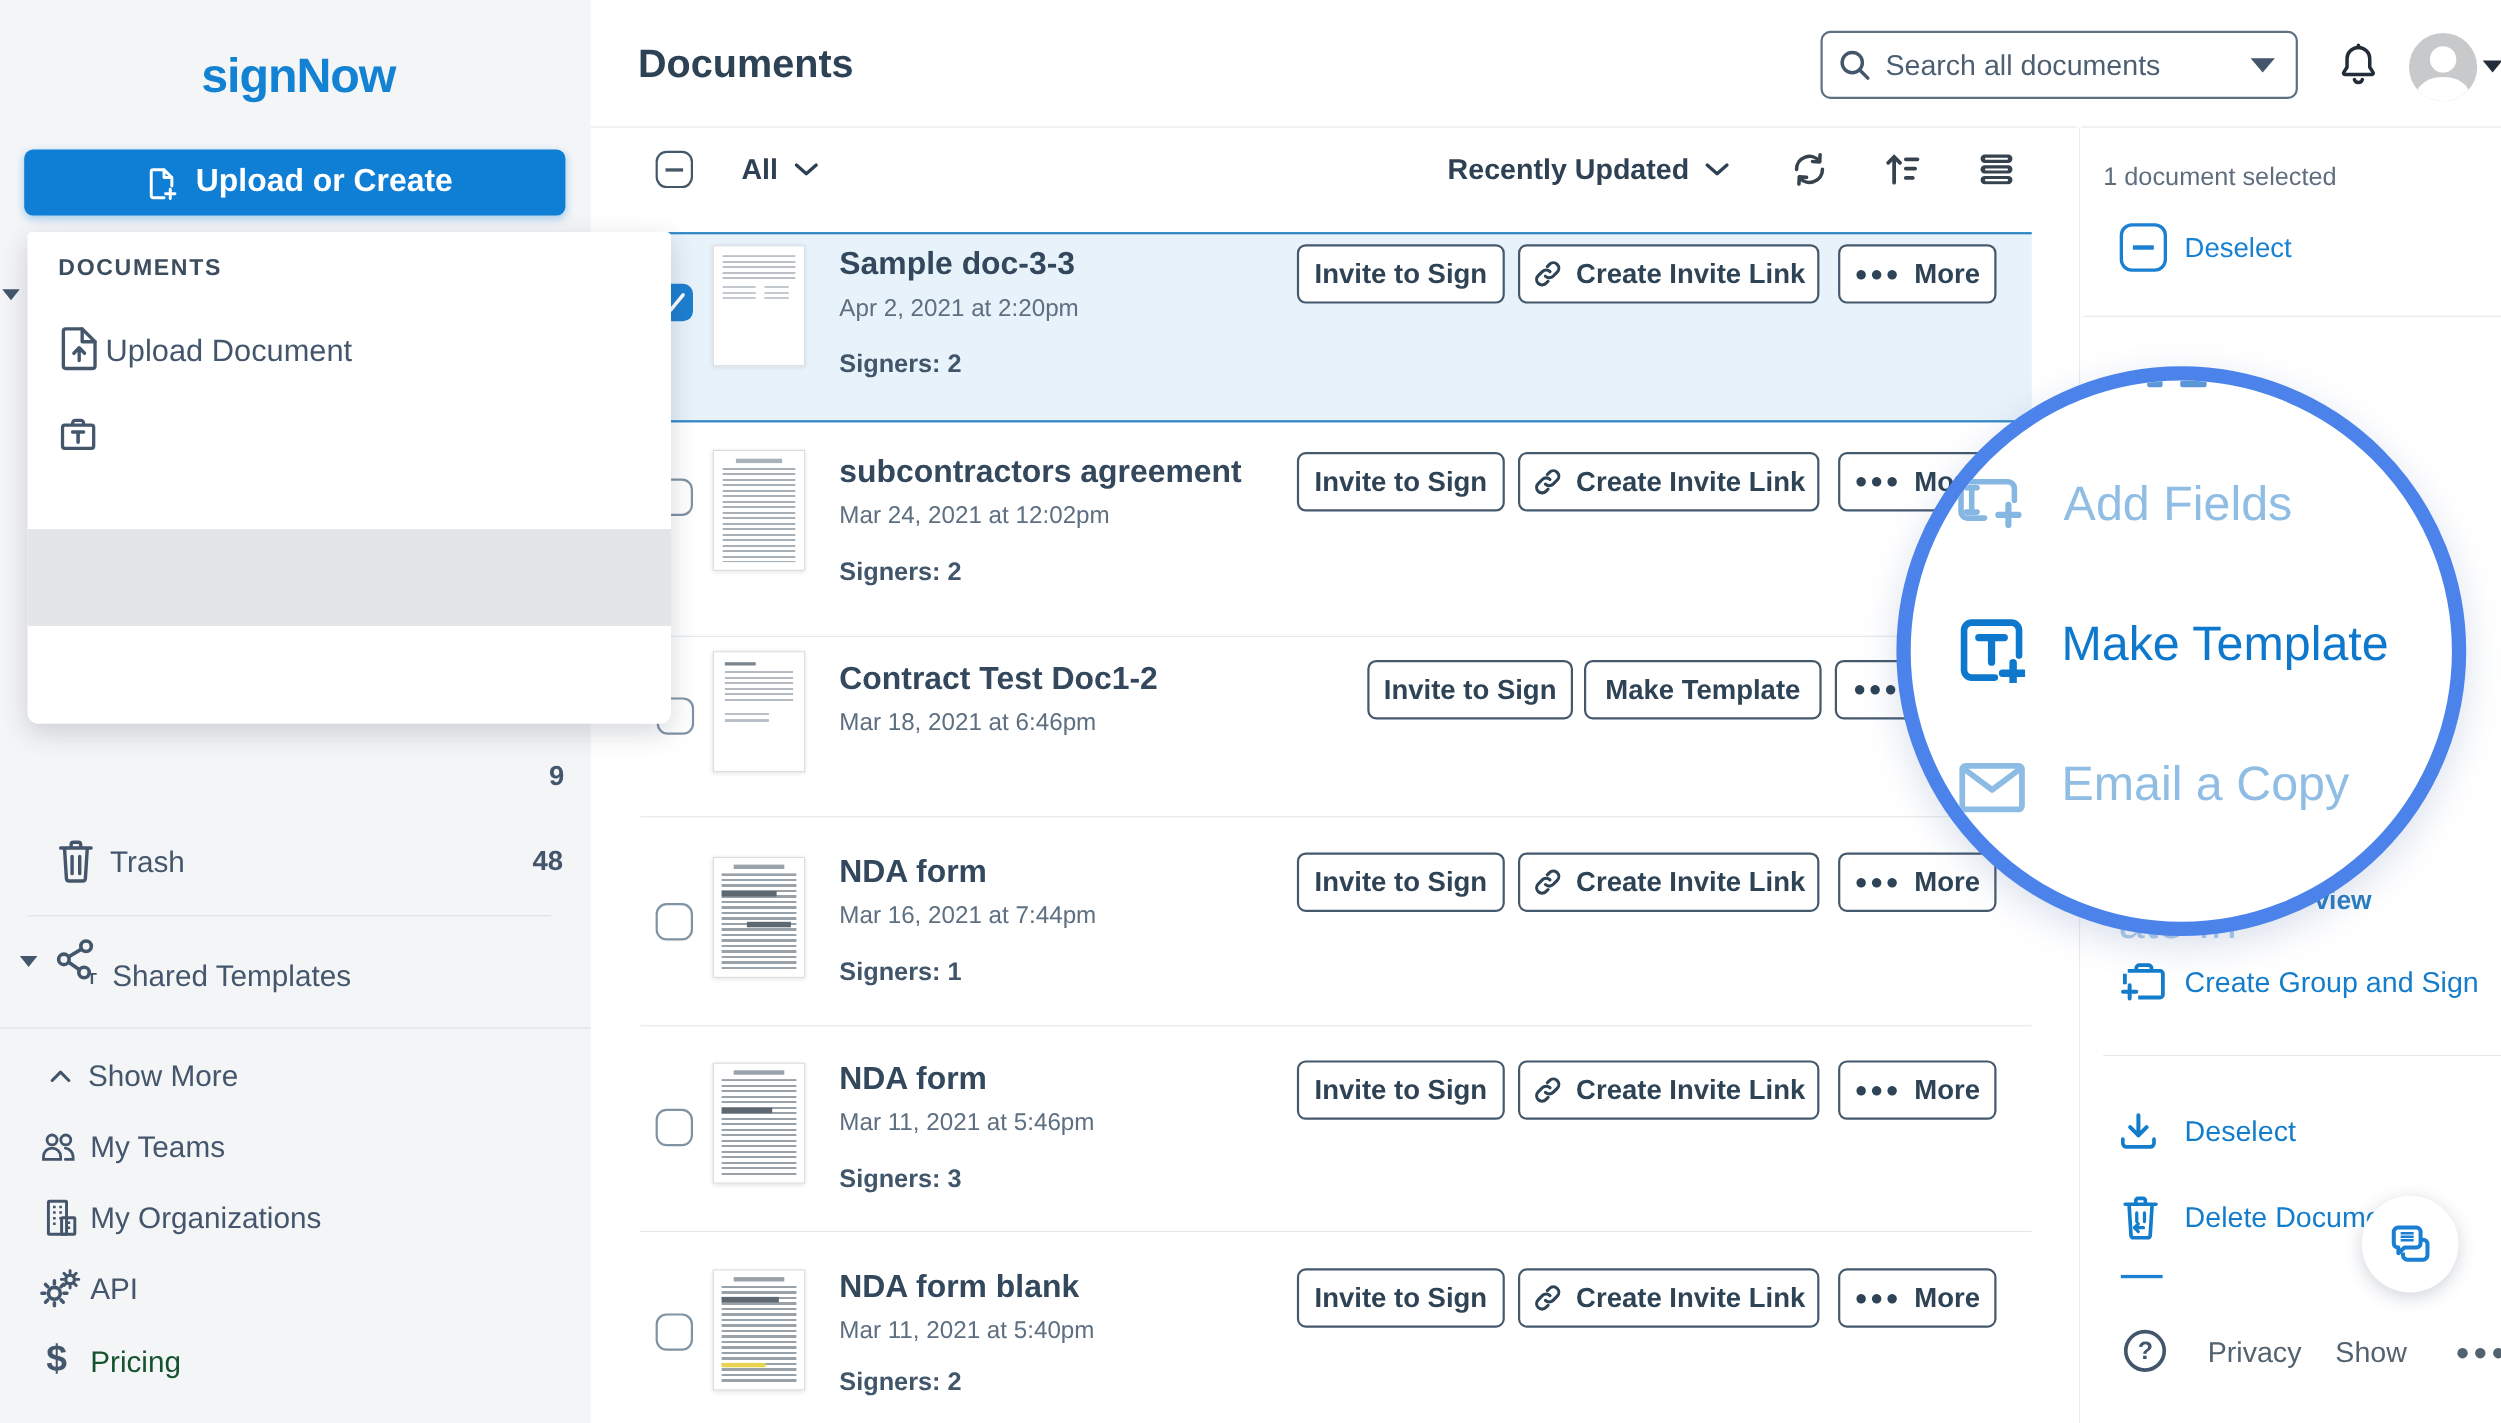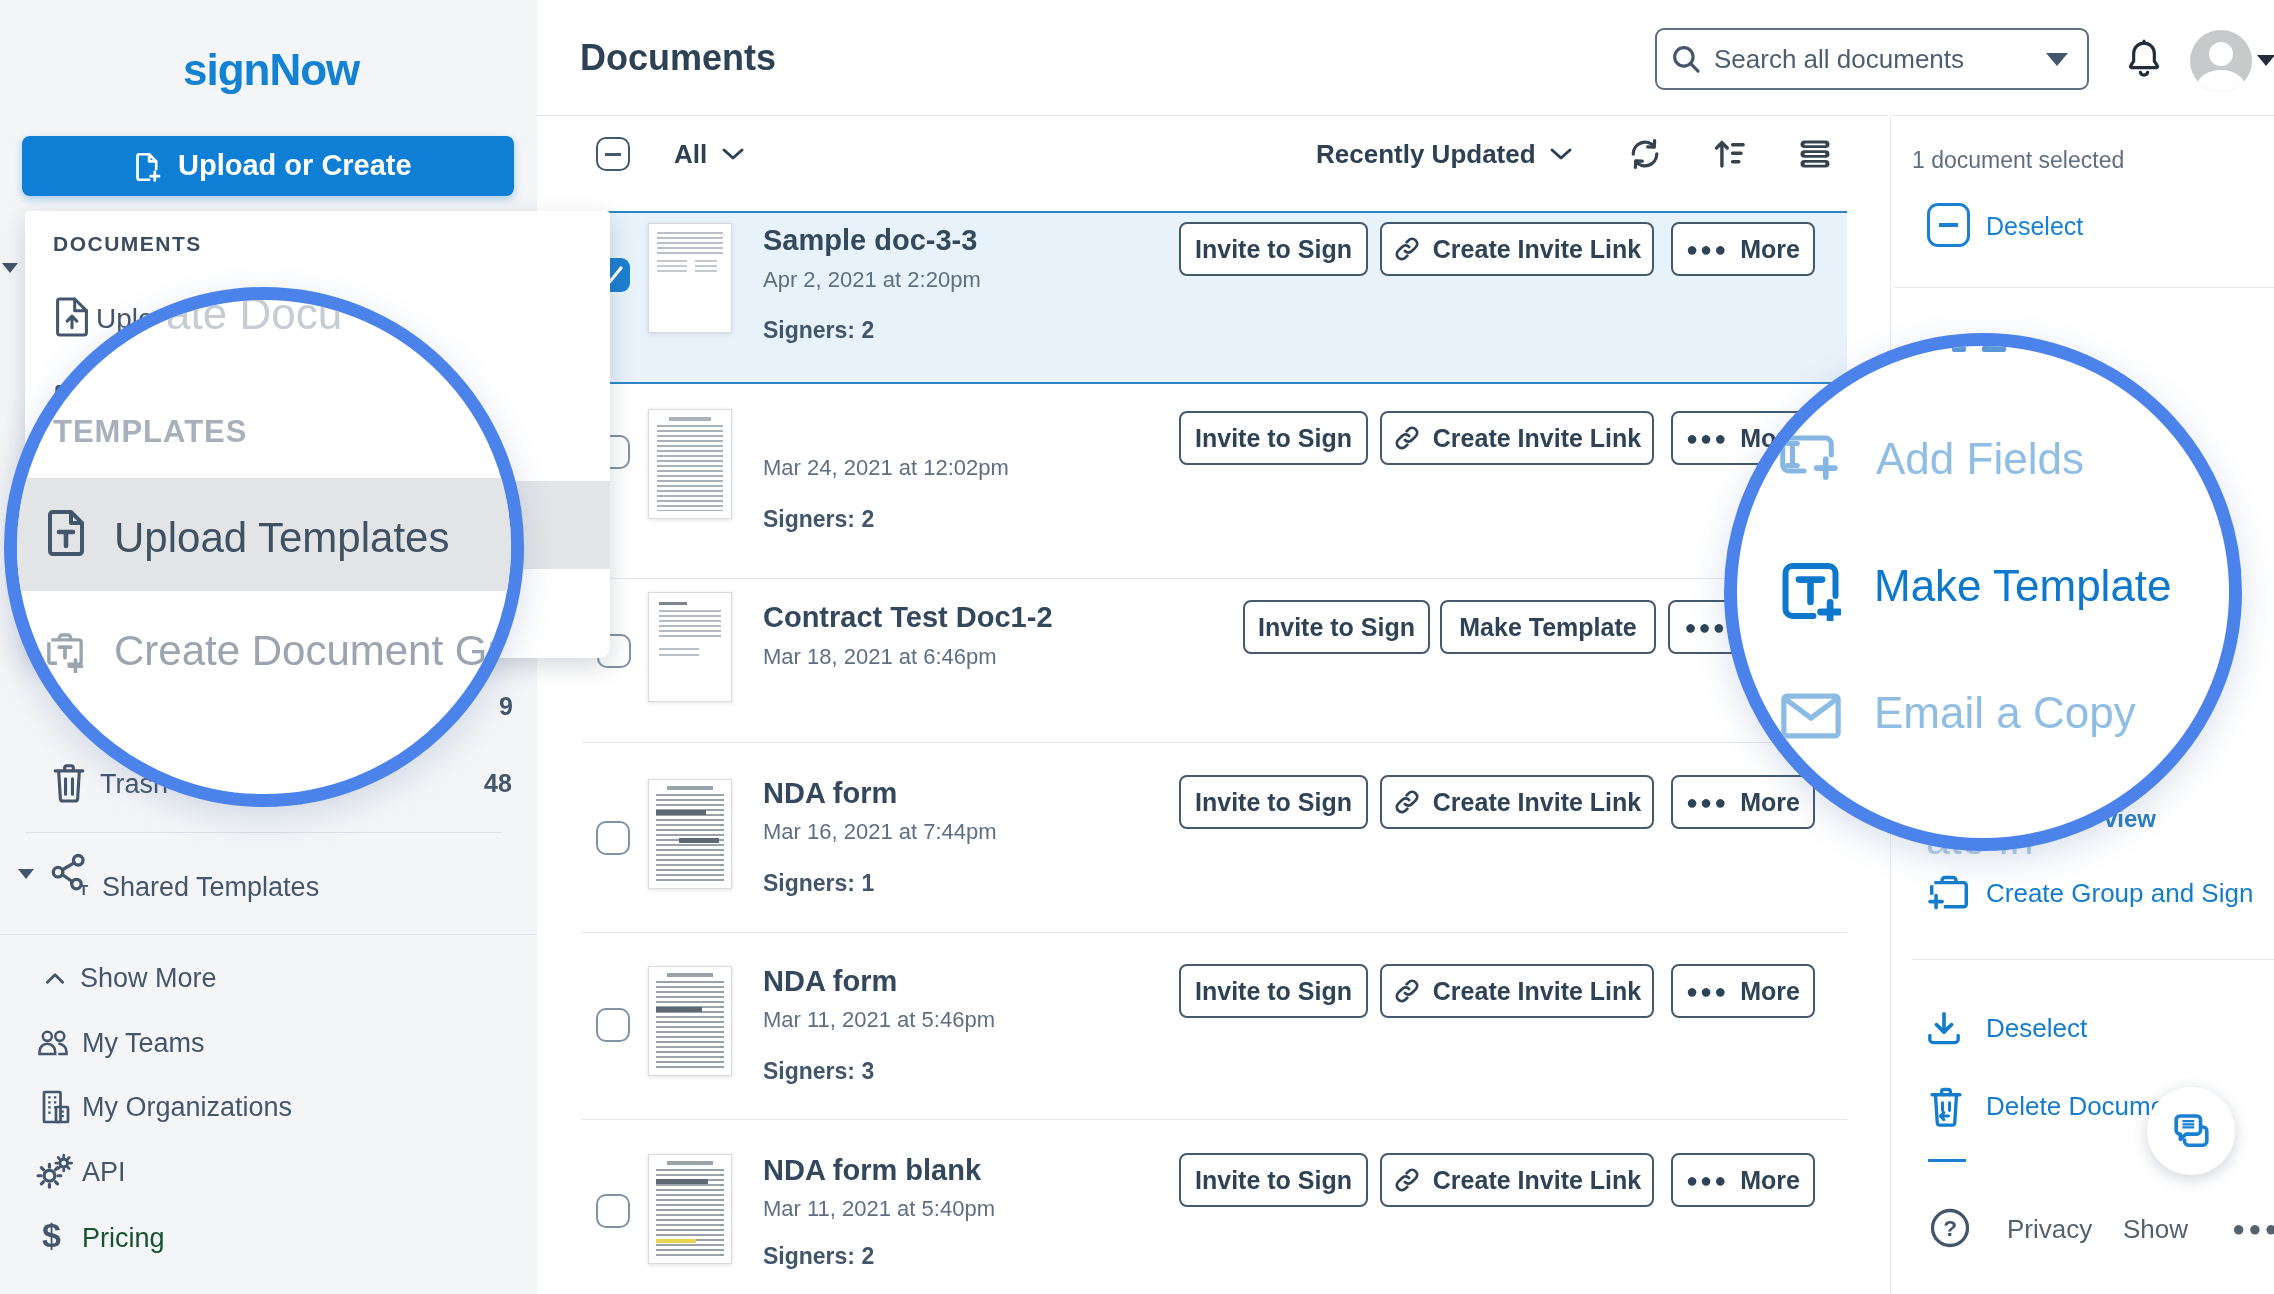--- a/index.html
+++ b/index.html
@@ -91,37 +91,20 @@
       <path d="M10 17.5v-6M7.3 13.8L10 11l2.7 2.8"></path>
     </svg>
 <div class="t" style="left:96px;top:305px;font-size:28px;color:#44566c;z-index:21">Upload Document</div>
 <svg class="ab" style="left:54px;top:378px;z-index:21" width="34" height="38" viewBox="0 0 24 26" fill="none" stroke="#44566c" stroke-width="2.1" stroke-linejoin="round">
       <path d="M8.5 5.5V4.2A1.7 1.7 0 0 1 10.2 2.5h3.6a1.7 1.7 0 0 1 1.7 1.7v1.3M3.5 5.5h17A1.5 1.5 0 0 1 22 7v12a1.5 1.5 0 0 1-1.5 1.5h-17A1.5 1.5 0 0 1 2 19V7a1.5 1.5 0 0 1 1.5-1.5z"></path>
       <path d="M8.5 10h7M12 10v6.5" stroke-width="2.3" stroke-linecap="round"></path>
     </svg>
 
 <div class="ab" style="left:25px;top:481px;width:585px;height:88px;background:#e3e5e7;z-index:21"></div>
 
-<div class="lens" style="left:4px;top:287px;width:520px;height:520px">
-  <div class="t" style="left:149px;top:-8px;font-size:44px;color:#c6ccd3">ate Docu</div>
-  <div class="t" style="left:36px;top:116px;font-size:31px;font-weight:700;color:#a8b1bb;letter-spacing:1px">TEMPLATES</div>
-  <div class="ab" style="left:-20px;top:178px;width:560px;height:113px;background:#e2e4e6"></div>
-  <svg class="ab" style="left:29px;top:209px" width="40" height="48" viewBox="0 0 20 24" fill="none" stroke="#44566c" stroke-width="2" stroke-linejoin="round">
-        <path d="M12.5 1.5h-9A1.4 1.4 0 0 0 2 2.9v18.2a1.4 1.4 0 0 0 1.5 1.4h13a1.4 1.4 0 0 0 1.5-1.4V7z"></path>
-        <path d="M12.5 1.5V7H18"></path>
-        <path d="M6.5 11.5h7M10 11.5v7" stroke-width="2.3" stroke-linecap="round"></path>
-      </svg>
-  <div class="t" style="left:97px;top:217px;font-size:42px;color:#3f5264">Upload Templates</div>
-  <svg class="ab" style="left:28px;top:331px" width="40" height="42" viewBox="0 0 24 26" fill="none" stroke="#9ba5b0" stroke-width="2.1" stroke-linejoin="round">
-        <path d="M8.5 5.5V4.2A1.7 1.7 0 0 1 10.2 2.5h3.6a1.7 1.7 0 0 1 1.7 1.7v1.3M3.5 5.5h17A1.5 1.5 0 0 1 22 7v12a1.5 1.5 0 0 1-1.5 1.5h-7M2 7v11.5A1.5 1.5 0 0 0 3.5 20H7"></path>
-        <path d="M8.5 10h7M12 10v6.5" stroke-width="2.3" stroke-linecap="round"></path>
-        <path d="M18.5 18v7.5M14.8 21.8h7.4" stroke-width="2.3" stroke-linecap="round"></path>
-      </svg>
-  <div class="t" style="left:97px;top:330px;font-size:42px;color:#9aa5b0">Create Document Gr</div>
-</div>
 
 <div class="t" style="left:580px;top:40px;font-size:36px;font-weight:700;color:#2d4254">Documents</div>
 <div class="ab" style="left:537px;top:115px;width:1351px;height:1px;background:#e4e7ea"></div>
 
 <div class="ab" style="left:1655px;top:28px;width:434px;height:62px;box-sizing:border-box;border:2px solid #5d6f80;border-radius:9px;background:#fff"></div>
 <svg class="ab" style="left:1669px;top:42px" width="34" height="34" viewBox="0 0 24 24" fill="none" stroke="#44566c" stroke-width="2.2" stroke-linecap="round">
       <circle cx="10.5" cy="10.5" r="6.5"></circle>
       <path d="M15.3 15.3l5.2 5.2"></path>
     </svg>
 <div class="t" style="left:1714px;top:46px;font-size:26px;color:#4c5f71">Search all documents</div>
@@ -195,20 +178,21 @@
 <div class="btn" style="left:1671px;top:222px;width:144px">
       <span style="letter-spacing:2px;font-size:20px">●●●</span>
       <span>More</span>
     </div>
 
 <div class="cb" style="left:596px;top:435px"></div>
 <div class="th" style="left:648px;top:409px">
  <div class="ab" style="left:20px;top:7px;right:20px;height:4px;background:#aab2b9"></div>
  <div class="ab" style="left:8px;top:15px;right:8px;height:86px;background:repeating-linear-gradient(to bottom,#a8b0b8 0 2px,transparent 2px 5px)"></div>
 </div>
+<div class="rtitle" style="left:763px;top:413px">subcontractors agreement</div>
 <div class="rdate" style="left:763px;top:455px">Mar 24, 2021 at 12:02pm</div>
 <div class="rsign" style="left:763px;top:506px">Signers: 2</div>
 <div class="btn" style="left:1179px;top:411px;width:189px">Invite to Sign</div>
 <div class="btn" style="left:1380px;top:411px;width:274px">
       <svg width="28" height="28" viewBox="0 0 24 24" fill="none" stroke="#2e4356" stroke-width="2.4" stroke-linecap="round">
         <path d="M10.2 13.8a4.2 4.2 0 0 0 6 0l3.2-3.2a4.24 4.24 0 0 0-6-6l-1.7 1.7"></path>
         <path d="M13.8 10.2a4.2 4.2 0 0 0-6 0l-3.2 3.2a4.24 4.24 0 0 0 6 6l1.7-1.7"></path>
       </svg>
       <span>Create Invite Link</span>
     </div>

